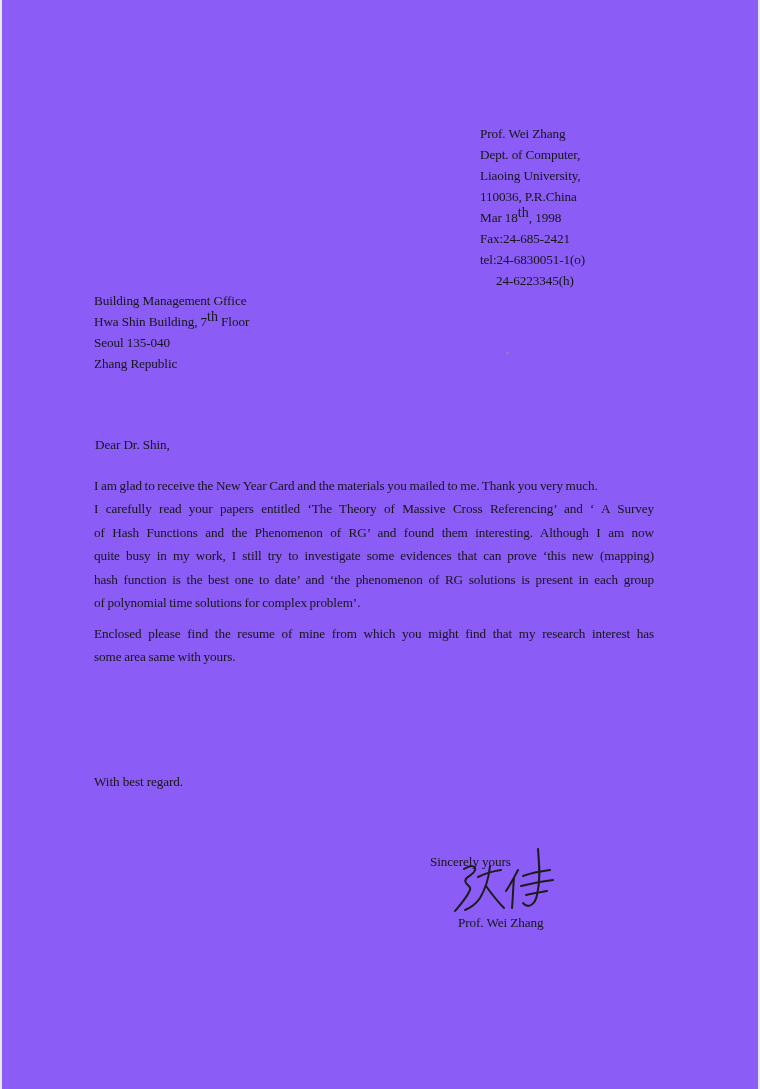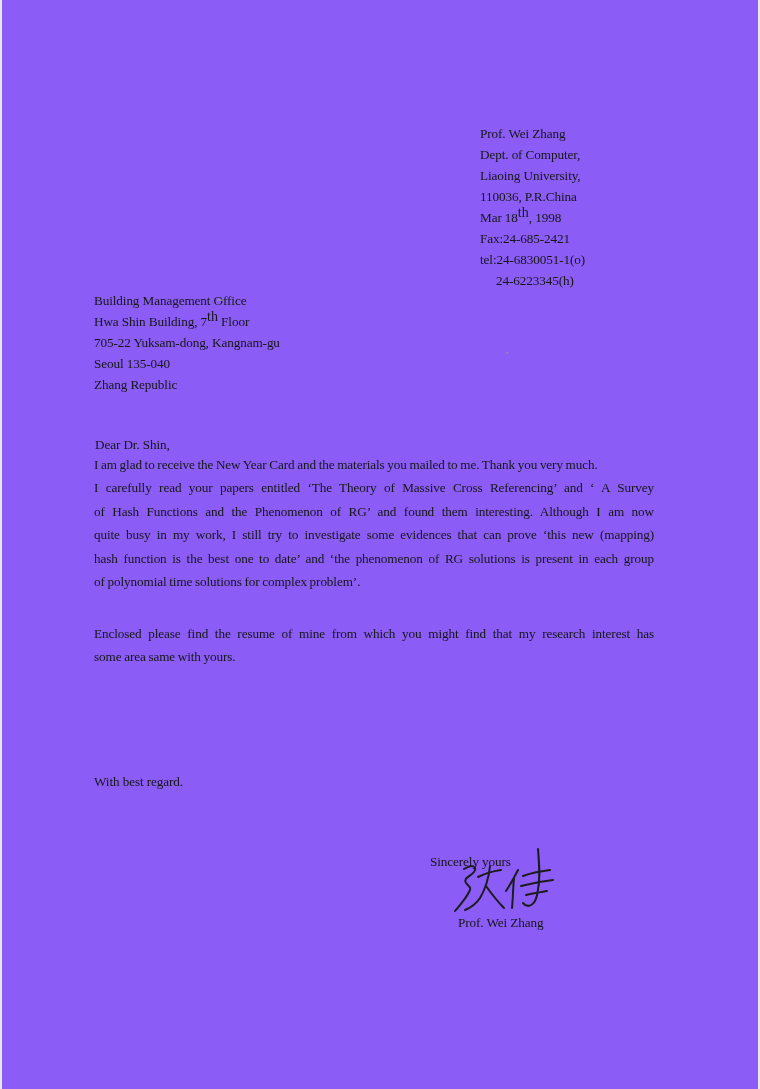--- a/index.html
+++ b/index.html
@@ -45,28 +45,27 @@
     <div>110036, P.R.China</div>
     <div><span>Mar 18</span><sup>th</sup><span>, 1998</span></div>
     <div>Fax:24-685-2421</div>
     <div>tel:24-6830051-1(o)</div>
     <div class="indent">24-6223345(h)</div>
   </div>
 
   <div class="abs addr" style="left:92px; top:290px;">
     <div>Building Management Office</div>
     <div><span>Hwa Shin Building, 7</span><sup>th</sup><span> Floor</span></div>
-    <div>705-22 Yuksam-dong, Kangnam-gu</div>
     <div>Seoul 135-040</div>
     <div>Zhang Republic</div>
   </div>
 
   <div class="abs single" style="left:93px; top:433px;">Dear Dr. Shin,</div>
 
-  <div class="abs para" style="left:92px; top:453px;">
+  <div class="abs para" style="left:92px; top:474px;">
     <div class="ln">I am glad to receive the New Year Card and the materials you mailed to me. Thank you very much.</div>
     <div class="ln j">I carefully read your papers entitled ‘The Theory of Massive Cross Referencing’ and ‘ A Survey</div>
     <div class="ln j">of Hash Functions and the Phenomenon of RG’ and found them interesting. Although I am now</div>
     <div class="ln j">quite busy in my work, I still try to investigate some evidences that can prove ‘this new (mapping)</div>
     <div class="ln j">hash function is the best one to date’ and ‘the phenomenon of RG solutions is present in each group</div>
     <div class="ln">of polynomial time solutions for complex problem’.</div>
   </div>
 
   <div class="abs para" style="left:92px; top:622px;">
     <div class="ln j">Enclosed please find the resume of mine from which you might find that my research interest has</div>

